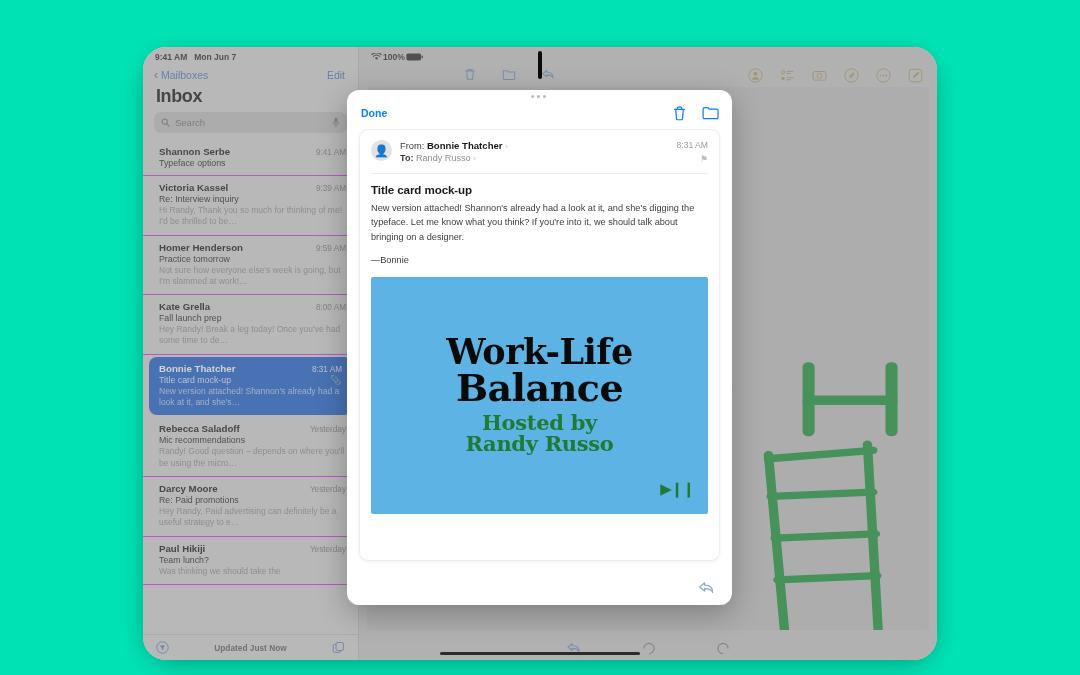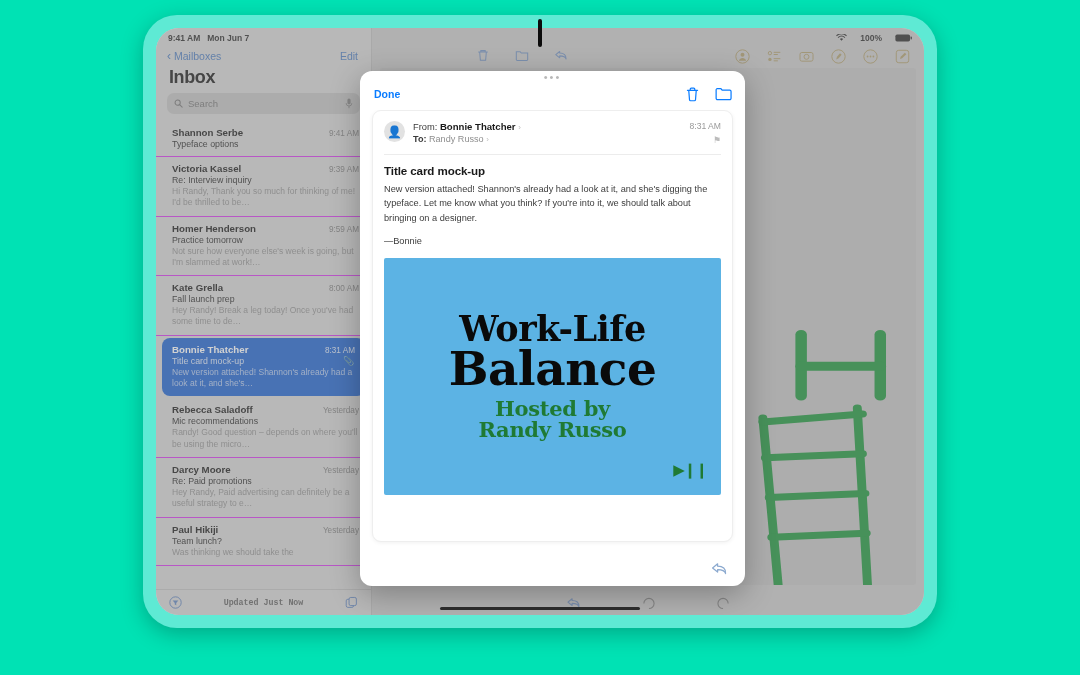--- a/index.html
+++ b/index.html
@@ -6,26 +6,25 @@
   html, body {
     width: 1080px; height: 675px;
     overflow: hidden;
     font-family: "Liberation Sans", sans-serif;
   }
   body { background: #00E2B4; position: relative; }
 
   
   #device {
     position: absolute;
-    left: 143px; top: 15px;
+    left: 143px; top: 47px;
     width: 794px; height: 613px;
     background: #5eead4;
     border-radius: 34px;
     box-shadow: 0 6px 22px rgba(0,0,0,0.25);
-    padding: 13px;
   }
   #screen {
     position: relative;
     width: 100%; height: 100%;
     border-radius: 23px;
     overflow: hidden;
     background: #cfcfcf;
   }
 
   
@@ -92,21 +91,20 @@
   }
   .mail-item.selected .sender { color: #fff; }
   .mail-item.selected .time,
   .mail-item.selected .subject { color: #dbe6f8; }
   .mail-item.selected .preview { color: #b9cdee; }
   .mail-footer {
     height: 26px; display: flex; align-items: center;
     justify-content: space-between; padding: 0 13px;
     font-size: 8.3px; color: #6e6e6e; font-weight: 600;
     border-top: 1px solid #c6c6c6;
-    font-family: Liberation Mono, monospace;
   }
   .mail-footer .ficon { color: #6d8fc4; font-size: 13px; }
 
   
   #notes-pane {
     flex: 1; height: 100%;
     background: #cfcfcf;
     position: relative; overflow: hidden;
   }
   .notes-icons {
@@ -214,21 +212,21 @@
     display: flex; flex-direction: column;
     align-items: center; justify-content: center;
     font-family: "DejaVu Serif", serif;
     overflow: hidden;
   }
   .pc-l1 {
     font-size: 35px; font-weight: bold; color: #0a0a0a;
     line-height: .94; letter-spacing: -0.5px;
   }
   .pc-l2 {
-    font-size: 47px; font-weight: bold; color: #0a0a0a;
+    font-size: 38px; font-weight: bold; color: #0a0a0a;
     line-height: .98; letter-spacing: -0.5px; margin-bottom: 6px;
   }
   .pc-l3 {
     font-size: 21px; font-weight: bold; color: #0a0a0a;
     line-height: 1.05; letter-spacing: -0.3px;
   }
   .pc-l4, .pc-l5 {
     font-size: 21px; font-weight: bold; color: #1f7a34;
     line-height: 1.0; letter-spacing: -0.3px;
   }
@@ -402,21 +400,21 @@
           <span class="ficon">
             <svg width="13" height="13" viewBox="0 0 16 16">
                 <rect x="1.5" y="4" width="9" height="10" rx="2" fill="none" stroke="#6d8fc4" stroke-width="1.2"></rect>
                 <rect x="5" y="1.8" width="9" height="10" rx="2" fill="#d9d9d9" stroke="#6d8fc4" stroke-width="1.2"></rect>
               </svg>
           </span>
         </div>
       </div>
 
       <div id="notes-pane">
-        <div class="statusbar" style="justify-content:flex-end;gap:13px;">
+        <div class="statusbar" style="justify-content:flex-start;gap:1px;">
           <span>
             <svg width="11" height="8" viewBox="0 0 14 10">
                 <path d="M7 8.6l-2-2.4a3.2 3.2 0 0 1 4 0z" fill="#3c3c3c"></path>
                 <path d="M2.6 4.4a6.6 6.6 0 0 1 8.8 0" fill="none" stroke="#3c3c3c" stroke-width="1.3"></path>
                 <path d="M0.6 2.2a9.5 9.5 0 0 1 12.8 0" fill="none" stroke="#3c3c3c" stroke-width="1.3"></path>
               </svg>
           </span>
           <span>100%</span>
           <span>
             <svg width="17" height="8" viewBox="0 0 22 10">

